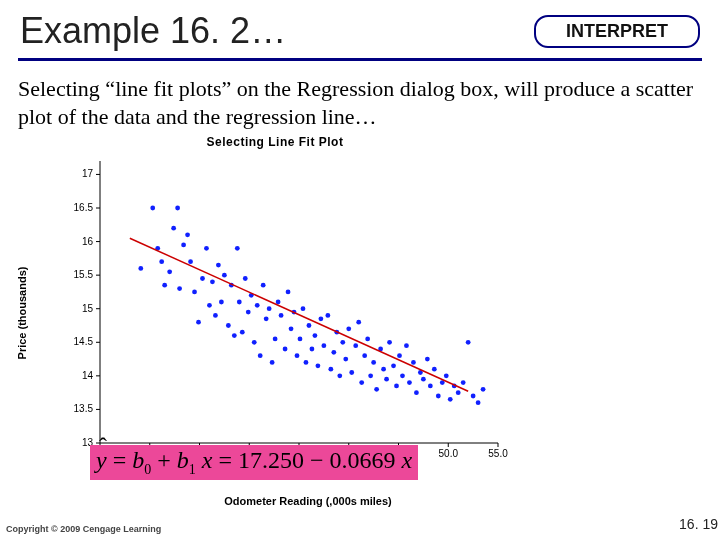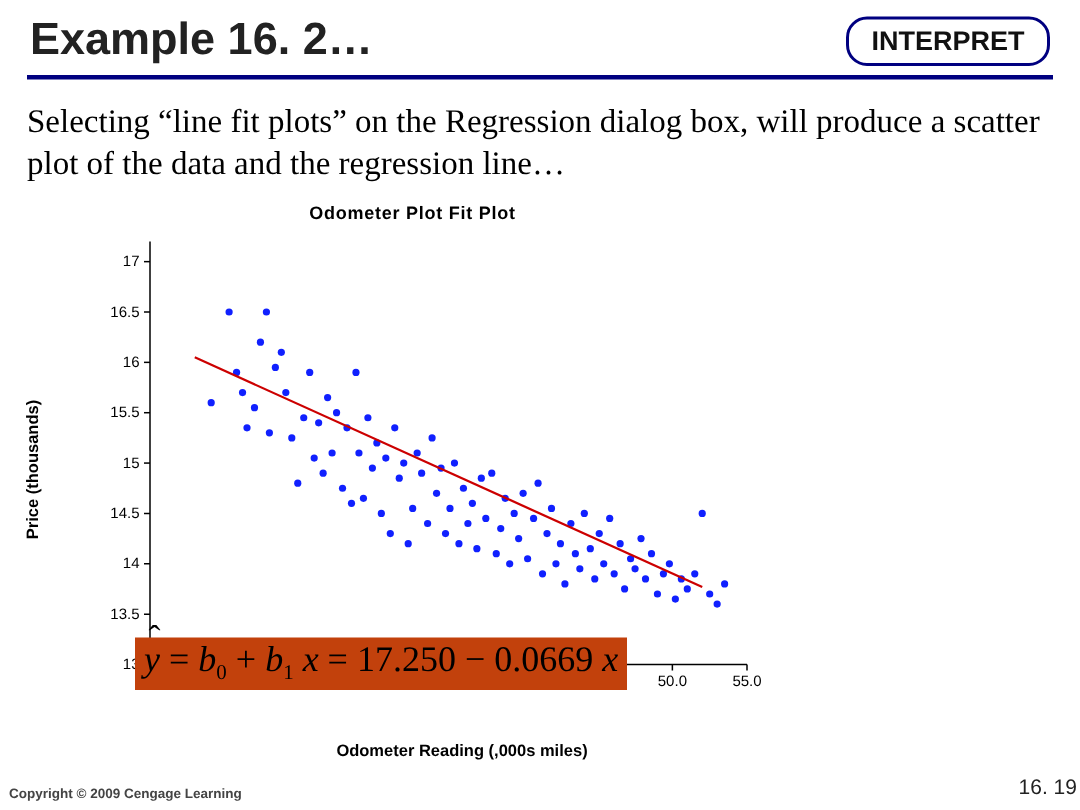--- a/index.html
+++ b/index.html
@@ -11,30 +11,30 @@
     position: relative;
     overflow: hidden;
   }
   .header {
     display: flex;
     align-items: center;
     justify-content: space-between;
     padding: 10px 20px 6px 20px;
   }
   .title {
-    font-size: 30px;
-    font-weight: bold;
+    font-size: 36px;
+    font-weight: normal;
     font-family: Verdana, Arial, sans-serif;
     color: #222;
     text-align: center;
   }
   .badge {
     border: 2px solid #000080;
     border-radius: 14px;
-    padding: 4px 15px;
+    padding: 4px 30px;
     font-weight: bold;
     font-size: 18px;
     font-family: Verdana, Arial, sans-serif;
     color: #111;
     background: #fff;
   }
   .rule {
     height: 3px;
     background: #000080;
     margin: 0 18px 10px 18px;
@@ -94,26 +94,26 @@
     width: 460px;
     height: 320px;
   }
   .tick-text { font: 10px Arial, sans-serif; fill: #000; }
   .axis-line { stroke: #000; stroke-width: 1; }
   .pt { fill: #1020ff; }
   .reg { stroke: #cc0000; stroke-width: 1.5; }
   .equation {
     position: absolute;
     left: 90px;
-    top: 425px;
+    top: 445px;
     font-family: "Times New Roman", Times, serif;
     font-size: 24px;
     font-style: italic;
     color: #000;
-    background: #c2410c;
+    background: #ec4899;
     padding: 2px 6px;
     white-space: nowrap;
   }
   .equation .rm { font-style: normal; }
   .equation .sub { font-size: 14px; vertical-align: sub; font-style: normal; }
   .equation .hat { position: relative; display: inline-block; }
   .equation .hat::before {
     content: "ˆ";
     position: absolute;
     left: 3px;
@@ -142,21 +142,21 @@
 <body>
 
 <div class="header">
   <div class="title">Example 16. 2…</div>
   <div class="badge">INTERPRET</div>
 </div>
 <div class="rule"></div>
 <div class="desc">Selecting “line fit plots” on the Regression dialog box, will produce a scatter plot of the data and the regression line…</div>
 
 <div class="chart-area">
-  <div class="chart-title">Odometer Plot Fit  Plot</div>
+  <div class="chart-title">Selecting Line Fit  Plot</div>
   <div class="plot-wrap">
     <div class="ylabel">Price (thousands)</div>
     <svg class="plot" id="plot-svg">
         <line x1="50" y1="8" x2="50" y2="290" class="axis-line"></line>
         <line x1="50" y1="290" x2="448" y2="290" class="axis-line"></line>
         <line x1="46" y1="290" x2="50" y2="290" class="axis-line"></line>
         <text x="43" y="293" text-anchor="end" class="tick-text">13</text>
         <line x1="46" y1="256.42857142857144" x2="50" y2="256.42857142857144" class="axis-line"></line>
         <text x="43" y="259.42857142857144" text-anchor="end" class="tick-text">13.5</text>
         <line x1="46" y1="222.85714285714283" x2="50" y2="222.85714285714283" class="axis-line"></line>

